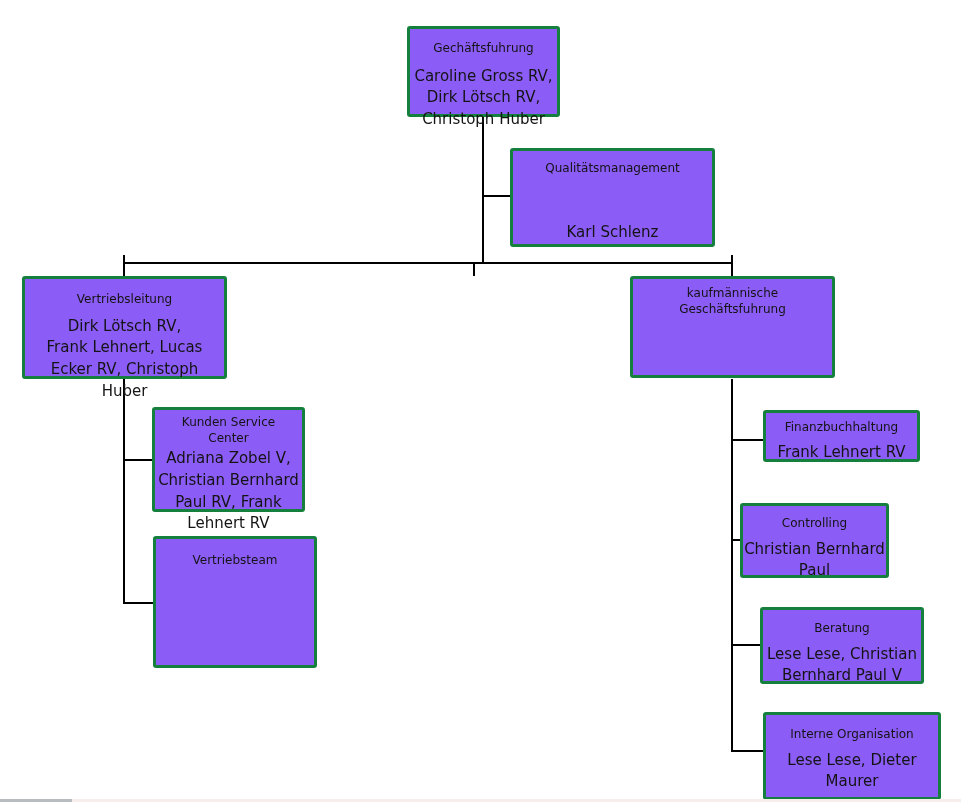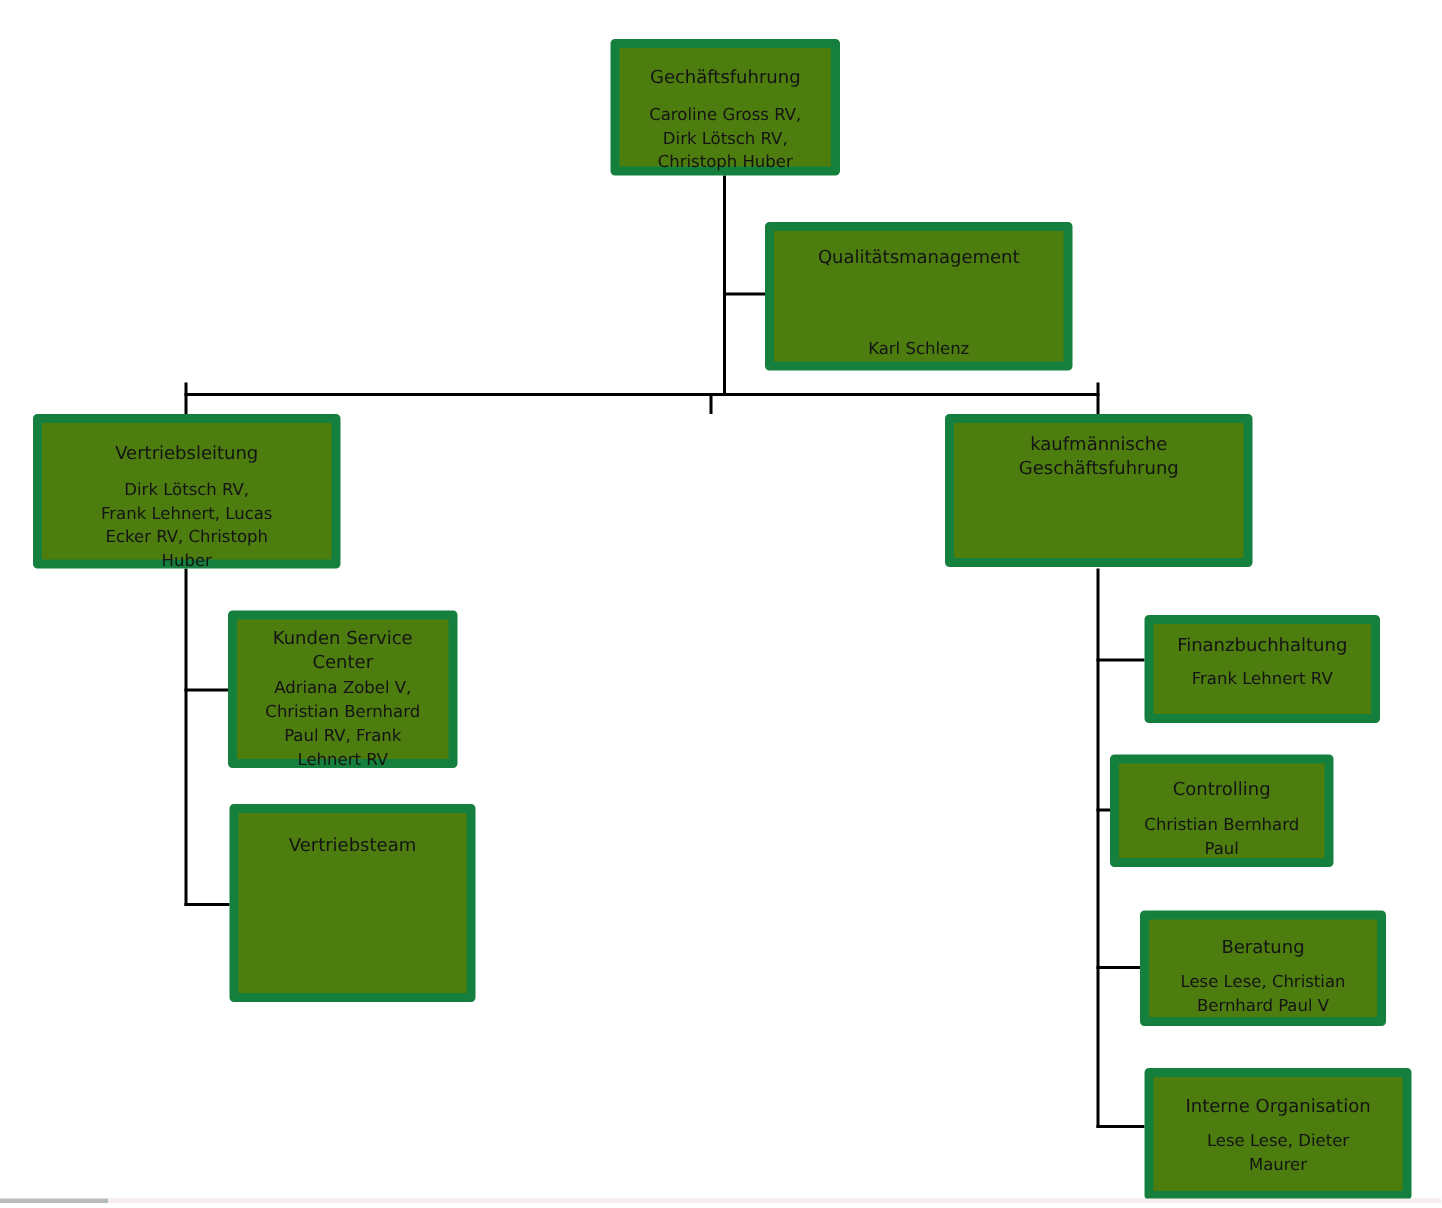--- a/index.html
+++ b/index.html
@@ -11,36 +11,36 @@
   .stage {
     position: relative;
     width: 961px;
     height: 805px;
     background: #ffffff;
     overflow: hidden;
   }
   .node {
     position: absolute;
     box-sizing: border-box;
-    background: #4d7c0f;
-    border: 6px solid #15803d;
+    background: #8b5cf6;
+    border: 3px solid #15803d;
     border-radius: 3px;
     display: flex;
     flex-direction: column;
     align-items: center;
     text-align: center;
   }
   .node-title {
     font-size: 12px;
     color: #141414;
     line-height: 1.3;
     white-space: pre-line;
   }
   .node-members {
-    font-size: 11px;
+    font-size: 15px;
     color: #141414;
     line-height: 1.45;
     white-space: pre-line;
   }
   .conn {
     position: absolute;
     background: #000000;
   }
   .scroll-track {
     position: absolute;
@@ -112,21 +112,21 @@
     <div class="node-members" style="margin-top:2px;">Adriana Zobel V,
 Christian Bernhard
 Paul RV, Frank
 Lehnert RV</div>
   </div>
 
   <div class="node" style="left:153px;top:536px;width:164px;height:132px;">
     <div class="node-title" style="margin-top:14px;">Vertriebsteam</div>
   </div>
 
-  <div class="node" style="left:763px;top:410px;width:157px;height:72px;">
+  <div class="node" style="left:763px;top:410px;width:157px;height:52px;">
     <div class="node-title" style="margin-top:7px;">Finanzbuchhaltung</div>
     <div class="node-members" style="margin-top:6px;">Frank Lehnert RV</div>
   </div>
 
   <div class="node" style="left:740px;top:503px;width:149px;height:75px;">
     <div class="node-title" style="margin-top:10px;">Controlling</div>
     <div class="node-members" style="margin-top:7px;">Christian Bernhard
 Paul</div>
   </div>
 

